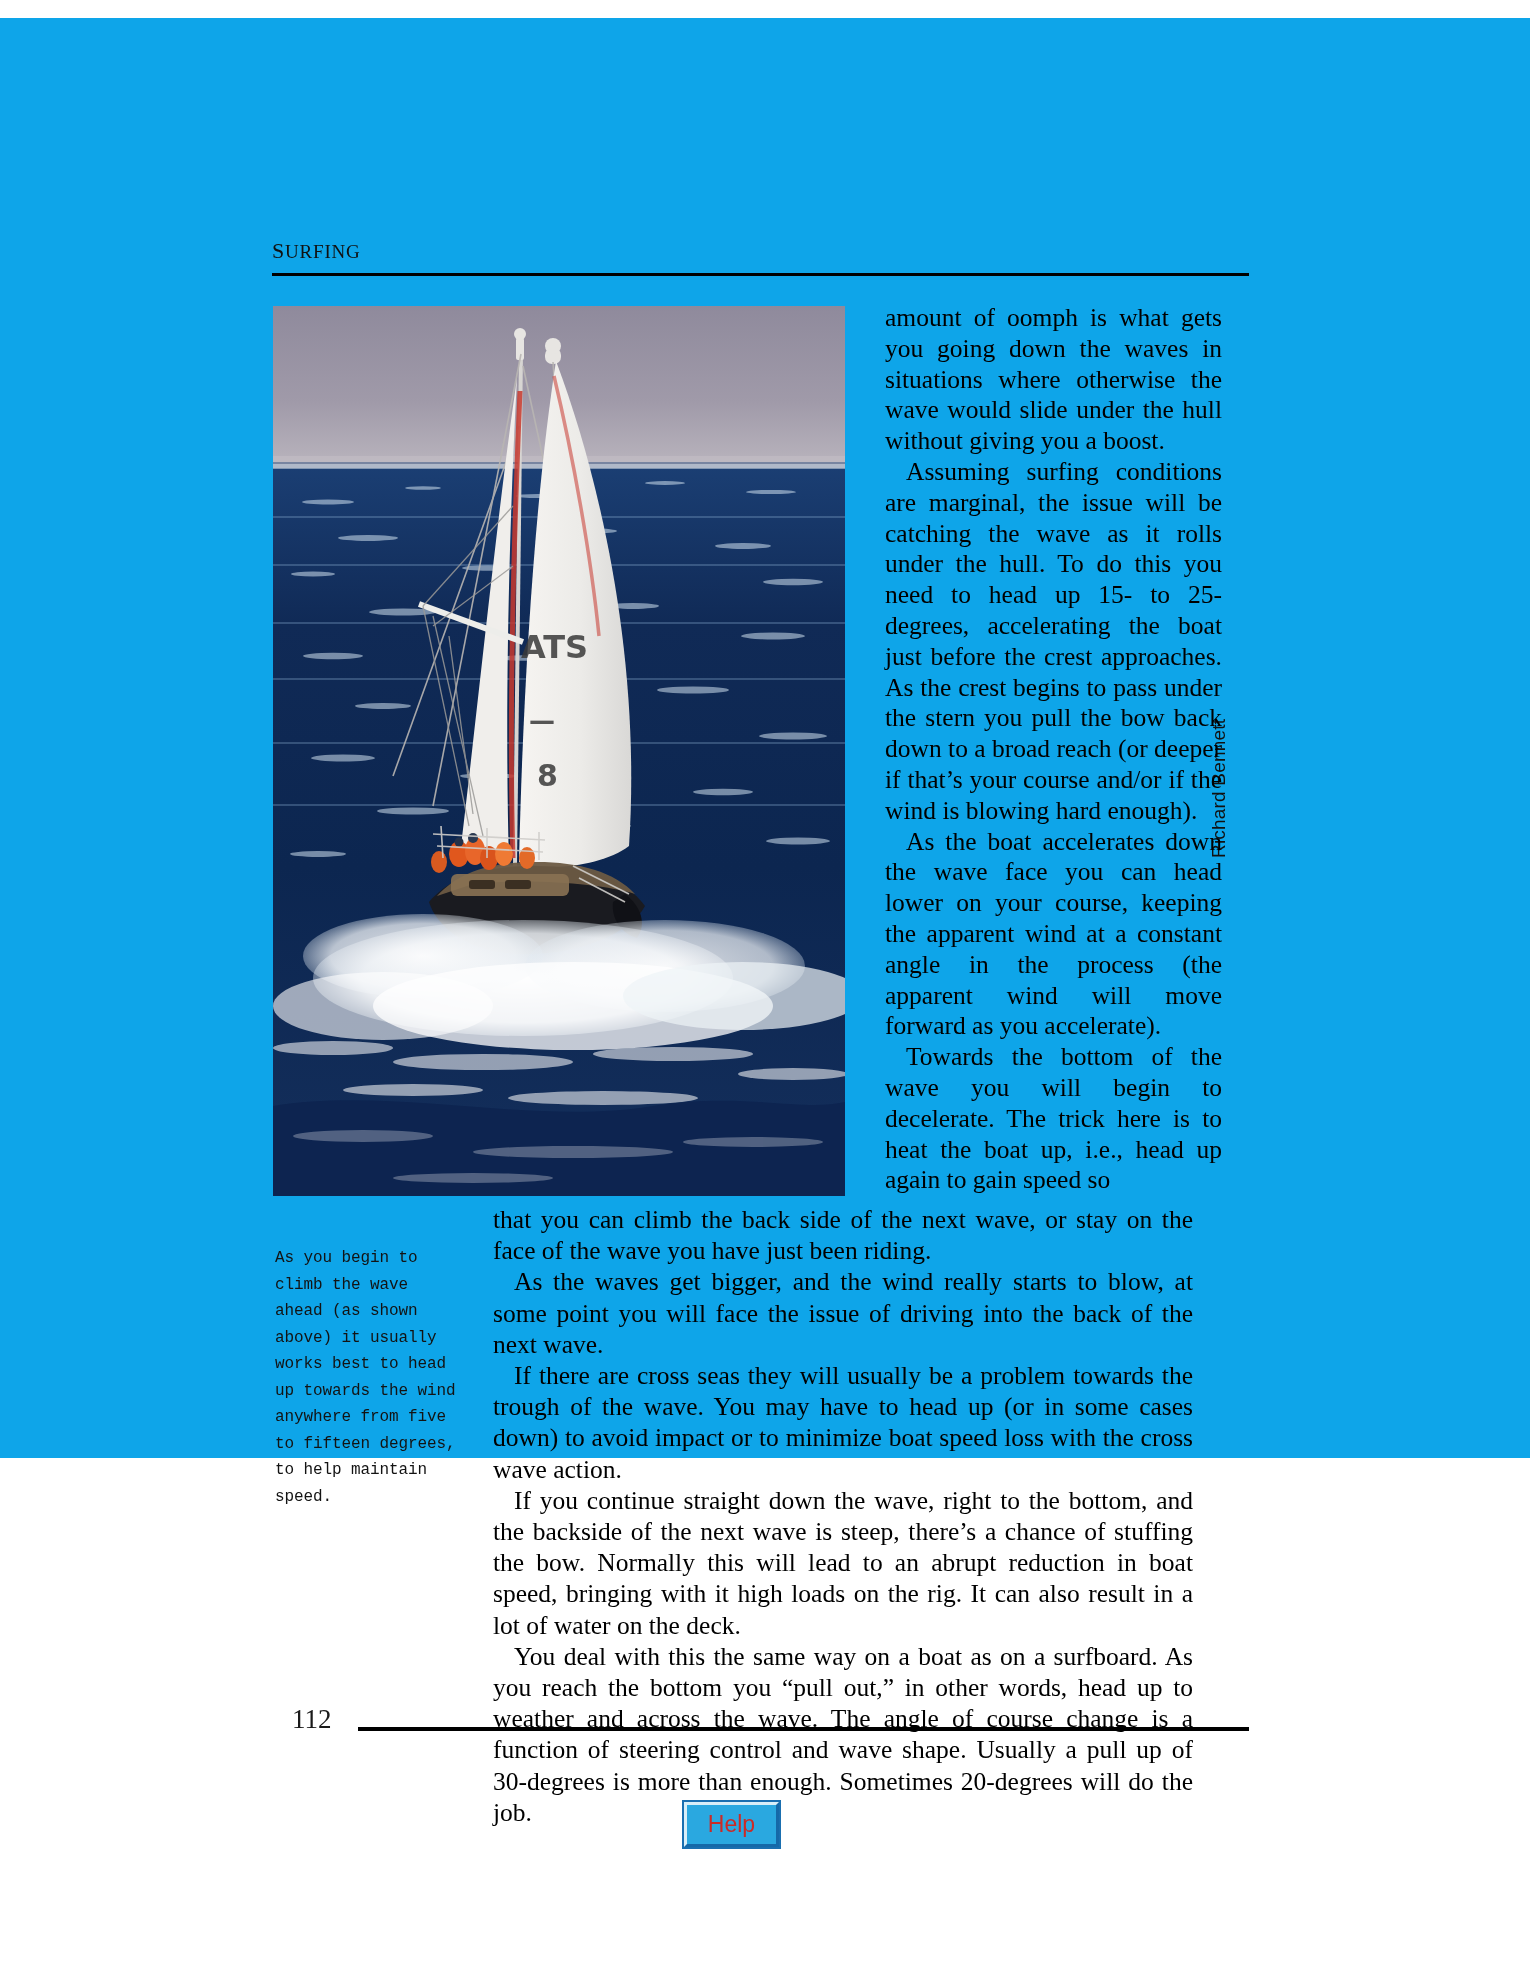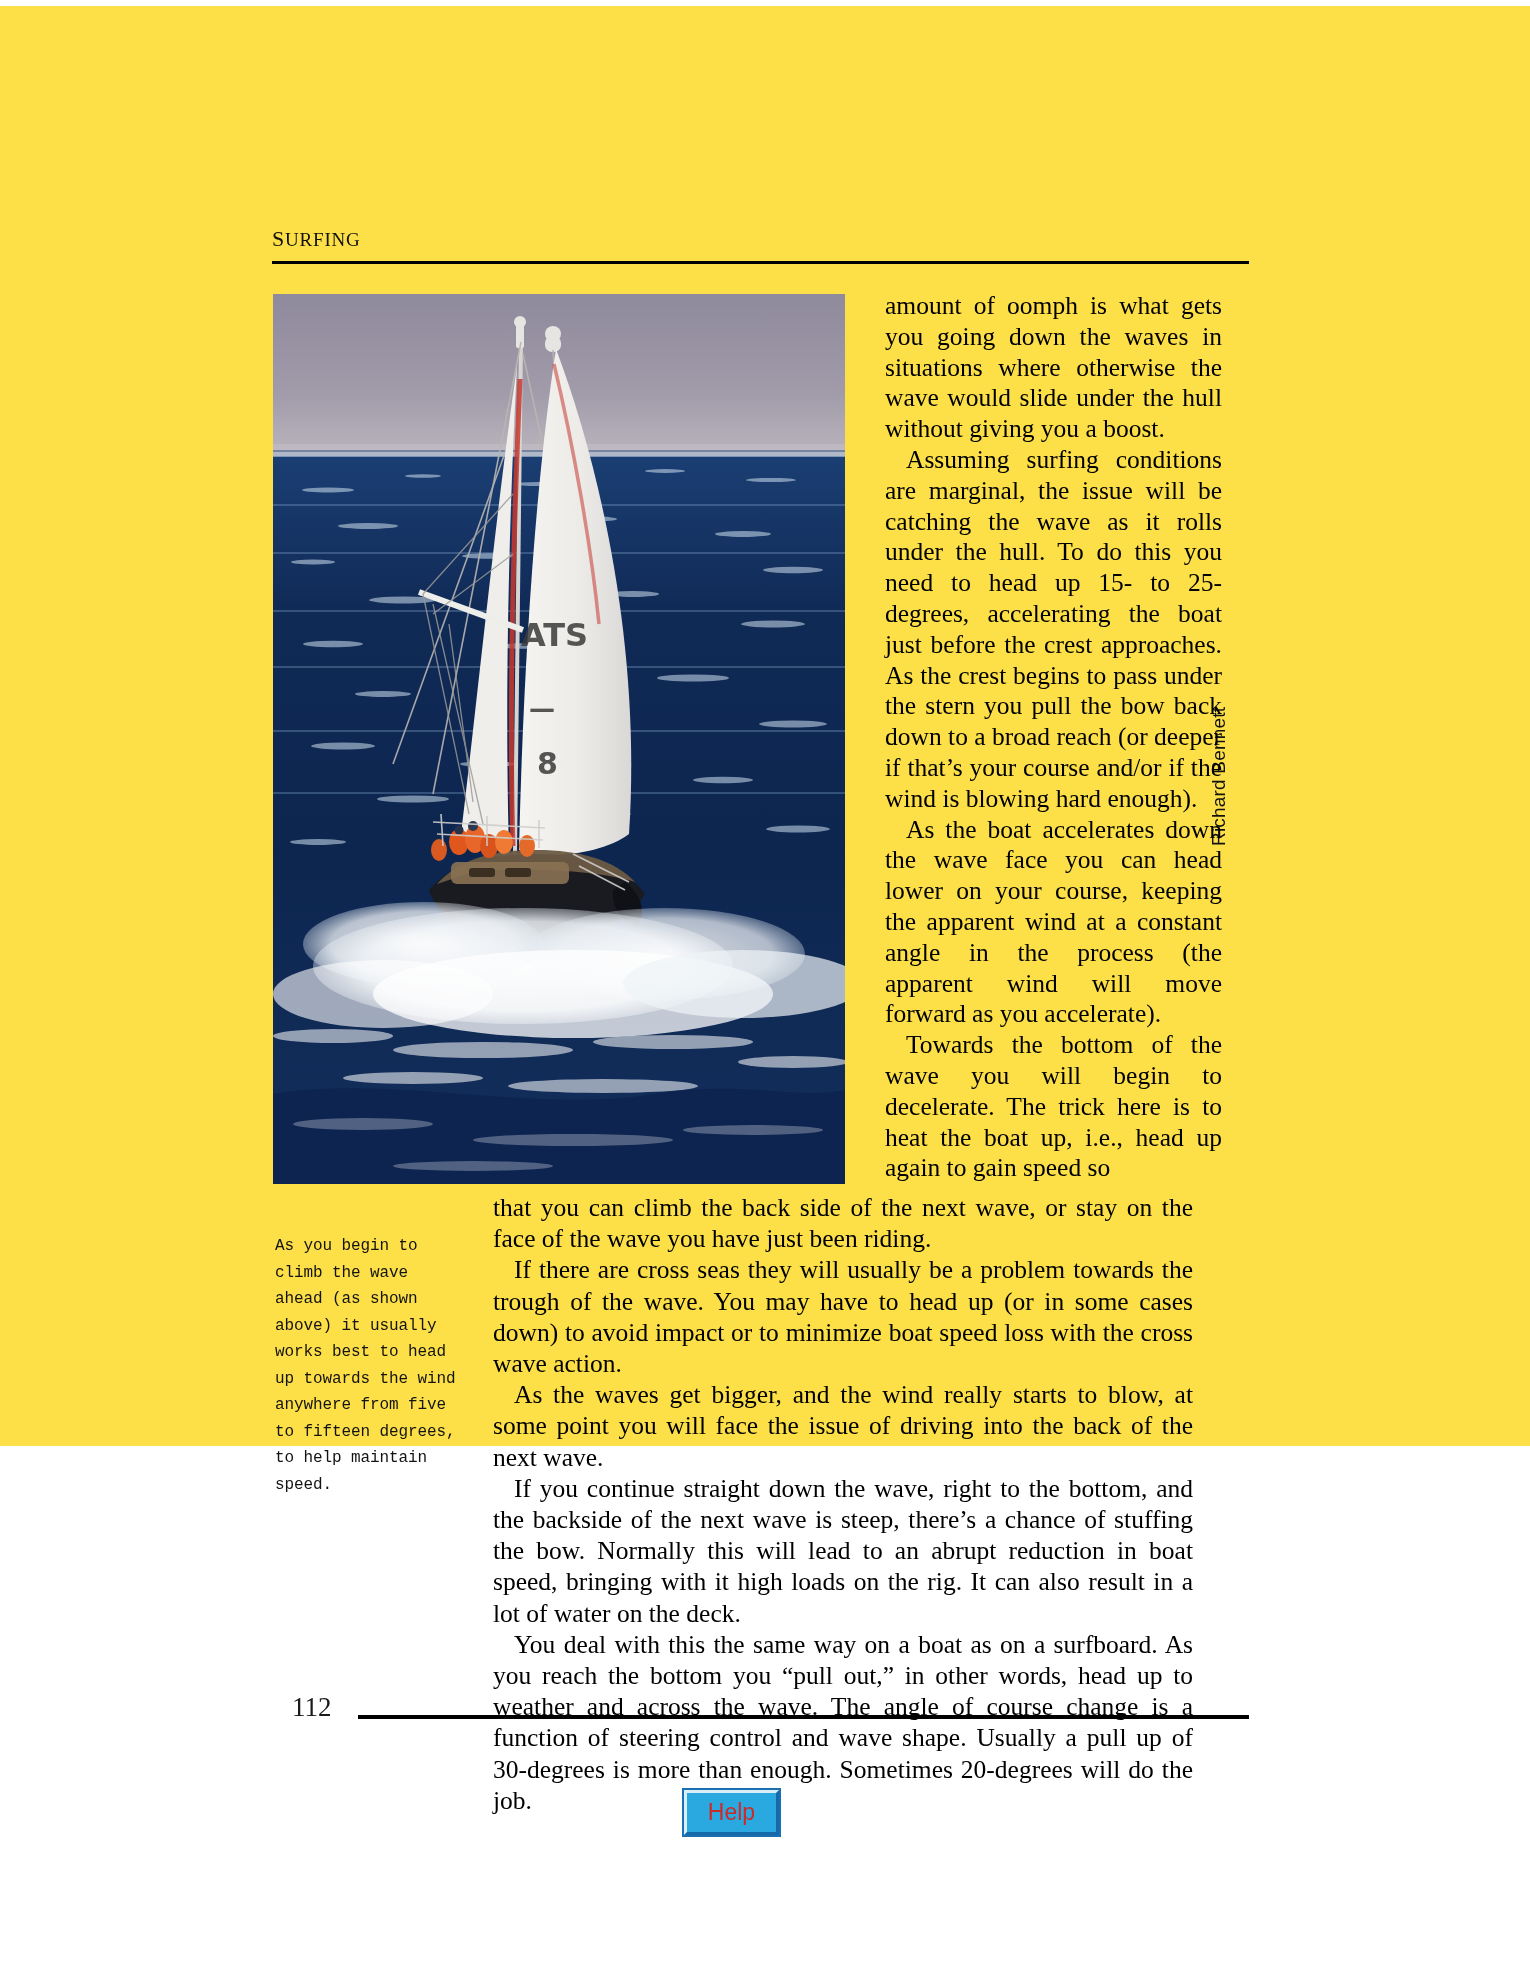--- a/index.html
+++ b/index.html
@@ -11,24 +11,24 @@
     width: 1530px;
     height: 1980px;
     font-family: "Liberation Serif", serif;
     color: #000000;
     position: relative;
     overflow: hidden;
   }
 
   .page {
     position: absolute;
-    left: 0; top: 6px;
+    left: 0; top: 18px;
     width: 1530px;
     height: 1440px;
-    background: #fde047;
+    background: #0ea5e9;
   }
 
   
   .running-head {
     position: absolute;
     left: 272px;
     top: 212px;
     font-family: "Liberation Serif", serif;
     font-size: 27px;
     letter-spacing: 0.8px;
@@ -364,22 +364,22 @@
 
   <div class="col-right">
     <p class="noindent">amount of oomph is what gets you going down the waves in situations where otherwise the wave would slide under the hull without giving you a boost.</p>
     <p>Assuming surfing conditions are marginal, the issue will be catching the wave as it rolls under the hull. To do this you need to head up 15- to 25-degrees, accelerating the boat just before the crest approaches. As the crest begins to pass under the stern you pull the bow back down to a broad reach (or deeper if that’s your course and/or if the wind is blowing hard enough).</p>
     <p>As the boat accelerates down the wave face you can head lower on your course, keeping the apparent wind at a constant angle in the process (the apparent wind will move forward as you accelerate).</p>
     <p>Towards the bottom of the wave you will begin to decelerate. The trick here is to heat the boat up, i.e., head up again to gain speed so</p>
   </div>
 
   <div class="col-full">
     <p class="noindent">that you can climb the back side of the next wave, or stay on the face of the wave you have just been riding.</p>
+    <p>As the waves get bigger, and the wind really starts to blow, at some point you will face the issue of driving into the back of the next wave.</p>
     <p>If there are cross seas they will usually be a problem towards the trough of the wave. You may have to head up (or in some cases down) to avoid impact or to minimize boat speed loss with the cross wave action.</p>
-    <p>As the waves get bigger, and the wind really starts to blow, at some point you will face the issue of driving into the back of the next wave.</p>
     <p>If you continue straight down the wave, right to the bottom, and the backside of the next wave is steep, there’s a chance of stuffing the bow. Normally this will lead to an abrupt reduction in boat speed, bringing with it high loads on the rig. It can also result in a lot of water on the deck.</p>
     <p>You deal with this the same way on a boat as on a surfboard. As you reach the bottom you “pull out,” in other words, head up to weather and across the wave. The angle of course change is a function of steering control and wave shape. Usually a pull up of 30-degrees is more than enough. Sometimes 20-degrees will do the job.</p>
   </div>
 
   <div class="folio">112</div>
   <div class="foot-rule"></div>
 
   <div class="help-button">Help</div>
 
 </div>

